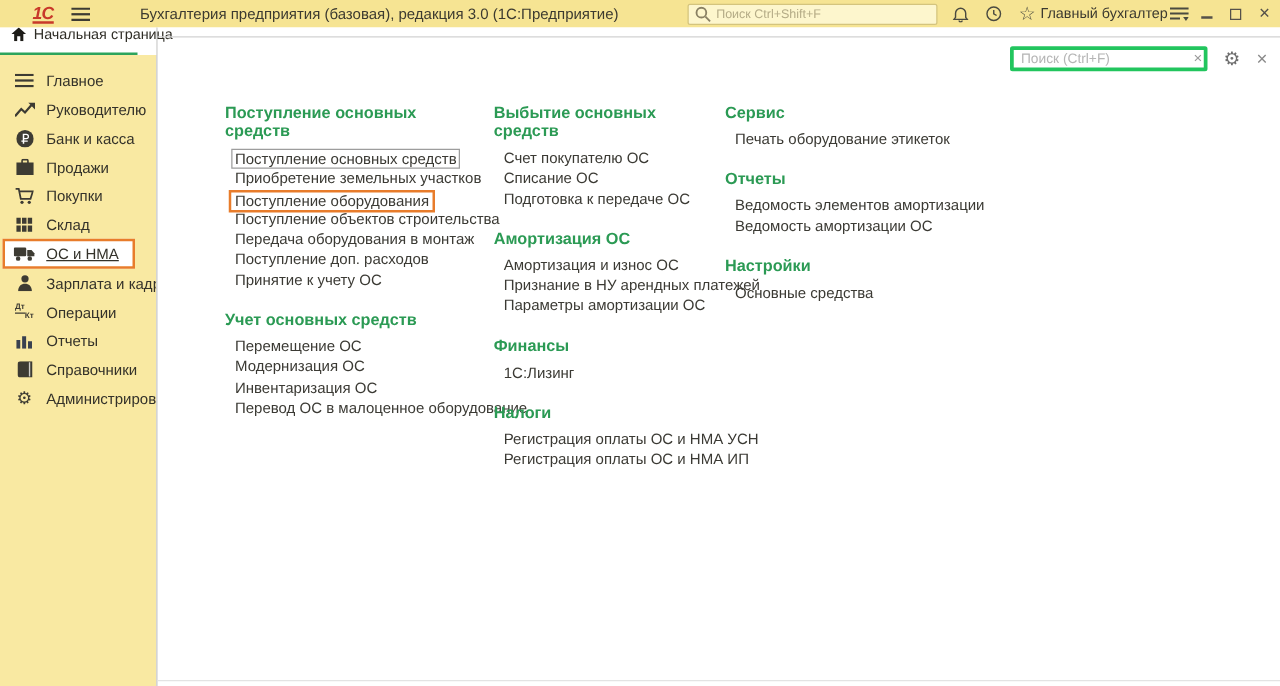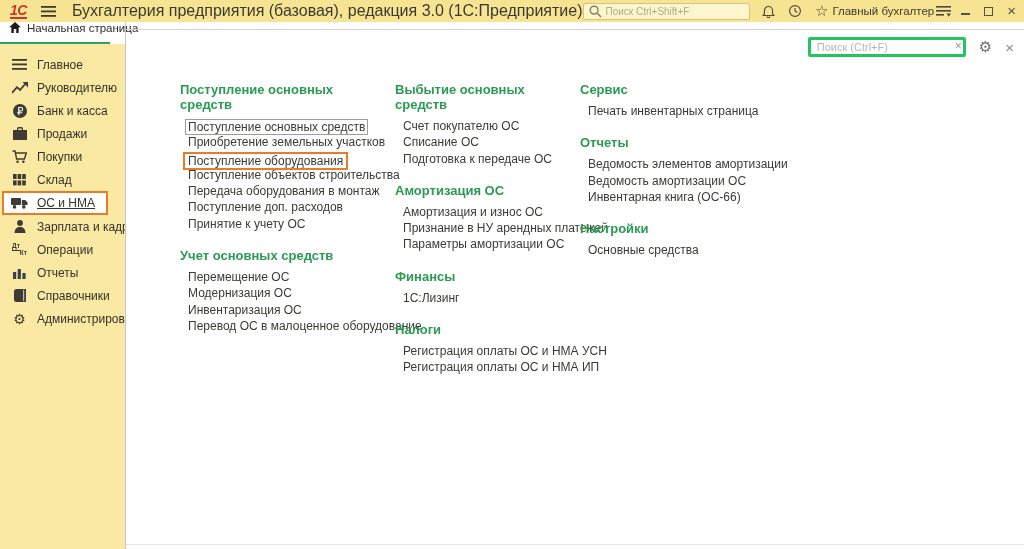--- a/index.html
+++ b/index.html
@@ -1,24 +1,24 @@
 <!DOCTYPE html>
 <html><head>
 <meta charset="utf-8">
 <style>
   * { box-sizing: border-box; margin: 0; padding: 0; }
   html,body { width:1024px; height:549px; overflow:hidden; }
   body { font-family:"Liberation Sans","DejaVu Sans",sans-serif; background:#fff; }
   .app { width:1024px; height:549px; display:flex; flex-direction:column; }
 
   
-  .titlebar { height:22px; background:#f6e493; display:flex; align-items:center; padding:0 8px 0 10px; flex:0 0 22px; }
+  .titlebar { height:22px; background:#f6e493; display:flex; align-items:center; padding:0 8px 0 26px; flex:0 0 22px; }
   .logo { color:#c8382a; font-weight:bold; font-style:italic; font-size:14px; letter-spacing:-0.5px; margin-right:14px; border-bottom:2px solid #c8382a; line-height:13px; }
   .tb-burger { margin-right:16px; display:flex; align-items:center; cursor:pointer; }
-  .tb-title { font-size:16px; color:#3c3a30; white-space:nowrap; }
+  .tb-title { font-size:12px; color:#3c3a30; white-space:nowrap;margin-left:24px; }
   .tb-search { margin-left:auto; margin-right:12px; width:200px; height:17px; background:#fdf6cd; border:1px solid #d4c47e; border-radius:2px; display:flex; align-items:center; padding:0 5px; gap:4px; }
   .tb-search input { border:none; outline:none; background:transparent; font-size:10px; color:#555; width:100%; font-family:inherit; }
   .tb-search input::placeholder { color:#b4ab86; }
   .tb-right { display:flex; align-items:center; gap:13px; margin-right:2px; }
   .tb-user { font-size:11.5px; color:#3c3a30; white-space:nowrap; margin:0 2px; }
   .ic { display:inline-flex; align-items:center; justify-content:center; line-height:1; }
   .ic svg { display:block; }
   .uicon { font-family:"DejaVu Sans",sans-serif; font-style:normal; }
   .star-ic { font-size:15px; color:#4a4a40; }
   .win-btns { display:flex; align-items:center; gap:14px; margin-left:10px; }
@@ -301,27 +301,26 @@
               </div>
               <div class="sect">
                 <div class="sect-title">Налоги</div>
                 <div class="mi"><span>Регистрация оплаты ОС и НМА УСН</span></div>
                 <div class="mi"><span>Регистрация оплаты ОС и НМА ИП</span></div>
               </div>
             </div>
             <div class="col3">
               <div class="sect">
                 <div class="sect-title">Сервис</div>
-                <div class="mi"><span>Печать инвентарных страница</span></div>
+                <div class="mi"><span>Печать оборудование этикеток</span></div>
               </div>
               <div class="sect">
                 <div class="sect-title">Отчеты</div>
                 <div class="mi"><span>Ведомость элементов амортизации</span></div>
                 <div class="mi"><span>Ведомость амортизации ОС</span></div>
-                <div class="mi"><span>Инвентарная книга (ОС-66)</span></div>
               </div>
               <div class="sect">
                 <div class="sect-title">Настройки</div>
                 <div class="mi"><span>Основные средства</span></div>
               </div>
             </div>
           </div>
       </div>
     </div>
 

